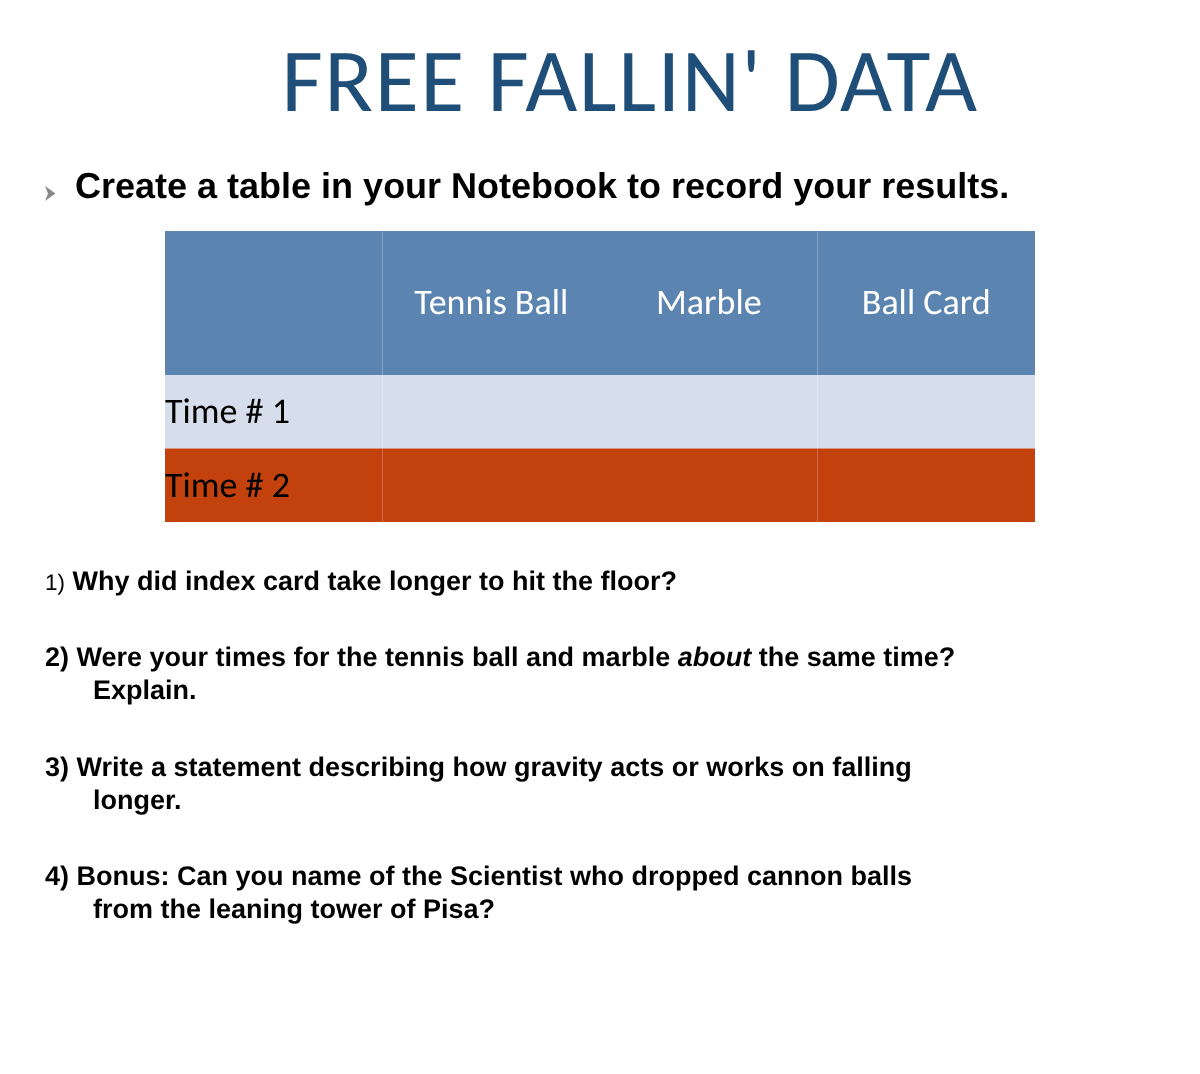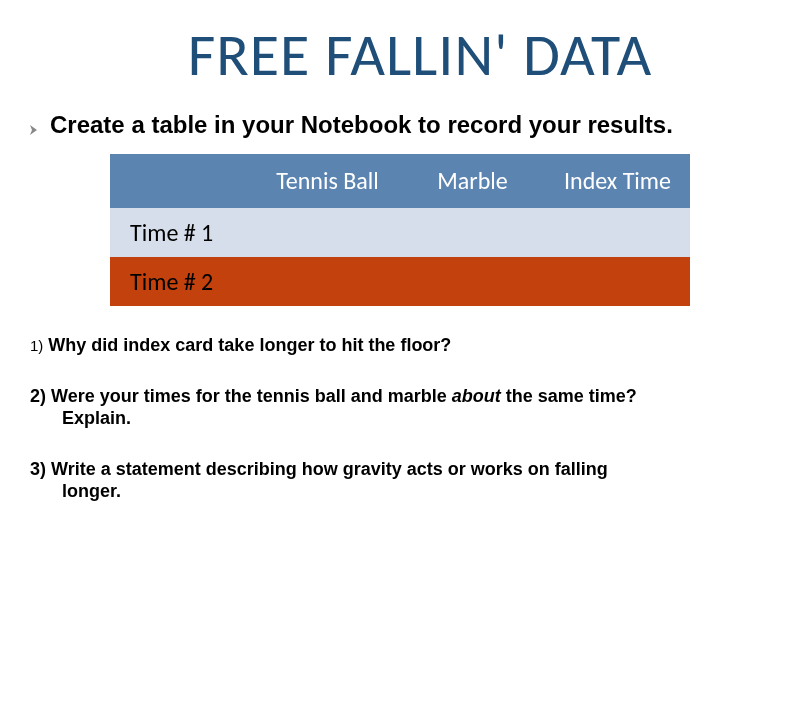--- a/index.html
+++ b/index.html
@@ -49,28 +49,28 @@
   }
   thead th {
     background: #5B84B1;
     color: #fff;
     font-family: Calibri, Arial, sans-serif;
     font-size: 24px;
     font-weight: 400;
     padding: 8px 4px;
     text-align: center;
     line-height: 1.15;
-    height: 54px;
+    height: 96px;
   }
   thead th:first-child { background: #5B84B1; }
   tbody td {
     font-family: Calibri, Arial, sans-serif;
     font-size: 24px;
     font-weight: 400;
-    padding: 10px 20px;
+    padding: 10px 0;
     text-align: left;
     height: 46px;
   }
   tbody tr.row-odd td { background: #D5DEEA; }
   tbody tr.row-even td { background: #c2410c; }
   .questions {
     font-family: Arial, sans-serif;
     font-size: 18px;
     line-height: 1.25;
   }
@@ -103,21 +103,21 @@
   <div class="instruction">Create a table in your Notebook to record your results.</div>
 </div>
 
 <div class="table-wrap">
   <table>
     <thead>
       <tr>
         <th></th>
         <th>Tennis Ball</th>
         <th>Marble</th>
-        <th>Index Time</th>
+        <th>Ball Card</th>
       </tr>
     </thead>
     <tbody>
       <tr class="row-odd">
         <td>Time # 1</td>
         <td></td>
         <td></td>
         <td></td>
       </tr>
       <tr class="row-even">
@@ -139,13 +139,17 @@
   <div class="q-item">
     <span>2) Were your times for the tennis ball and marble </span><span class="about">about</span><span> the same time?</span>
     <span class="indent">Explain.</span>
   </div>
 
   <div class="q-item">
     <span>3) Write a statement describing how gravity acts or works on falling</span>
     <span class="indent">longer.</span>
   </div>
 
+  <div class="q-item" style="margin-bottom:0">
+    <span>4) Bonus: Can you name of the Scientist who dropped cannon balls</span>
+    <span class="indent">from the leaning tower of Pisa?</span>
+  </div>
 </div>
 
 </body></html>

